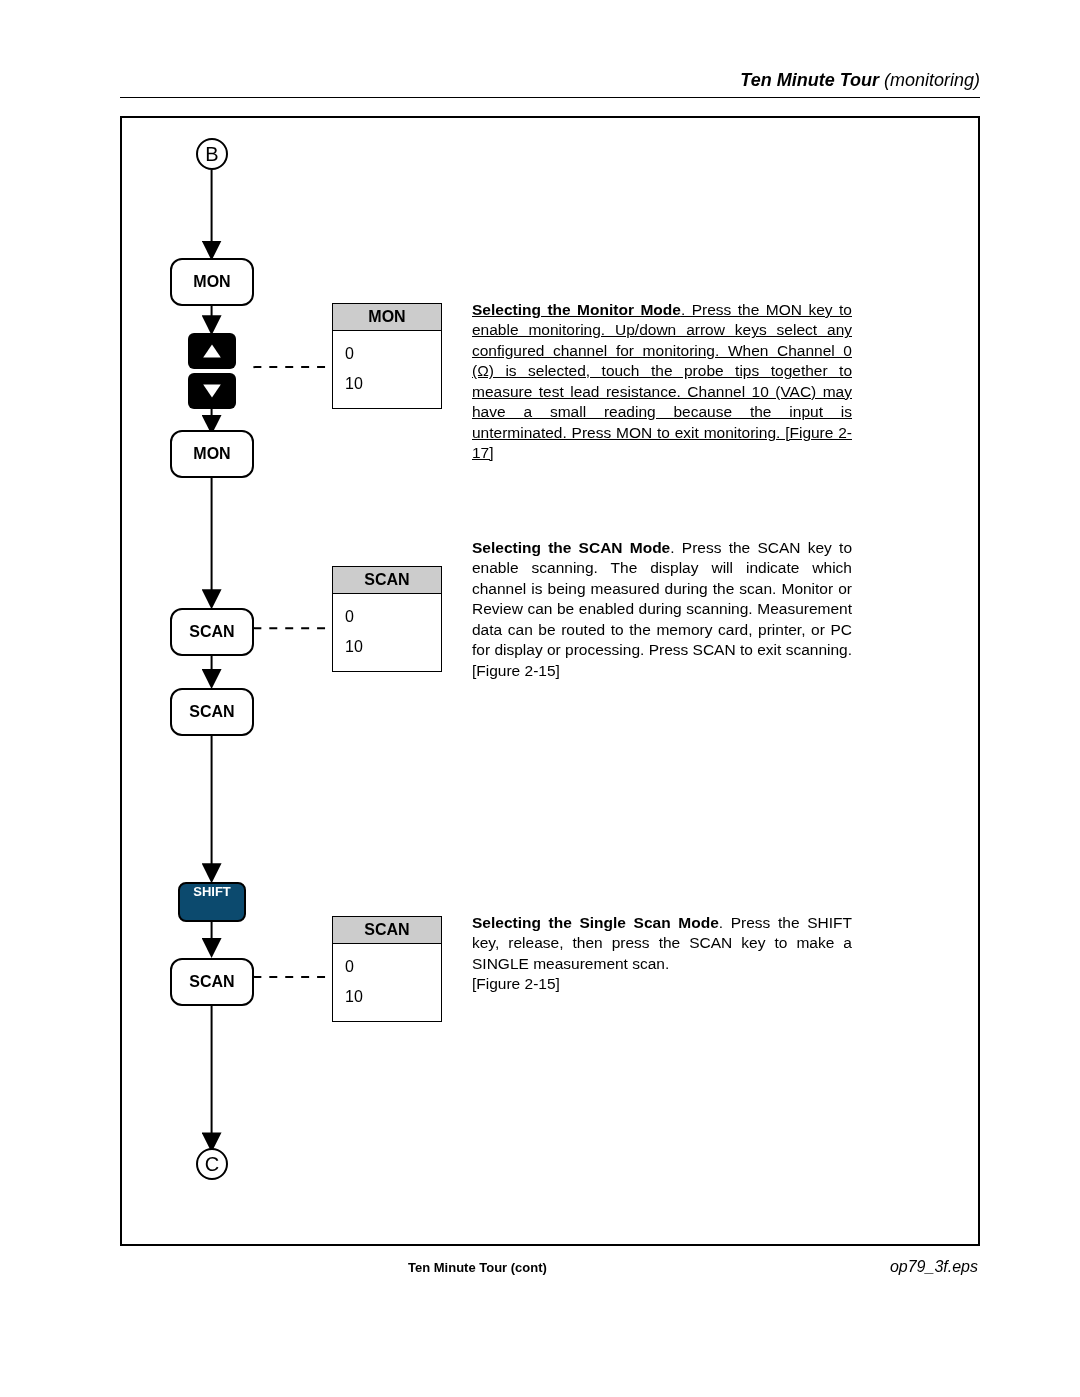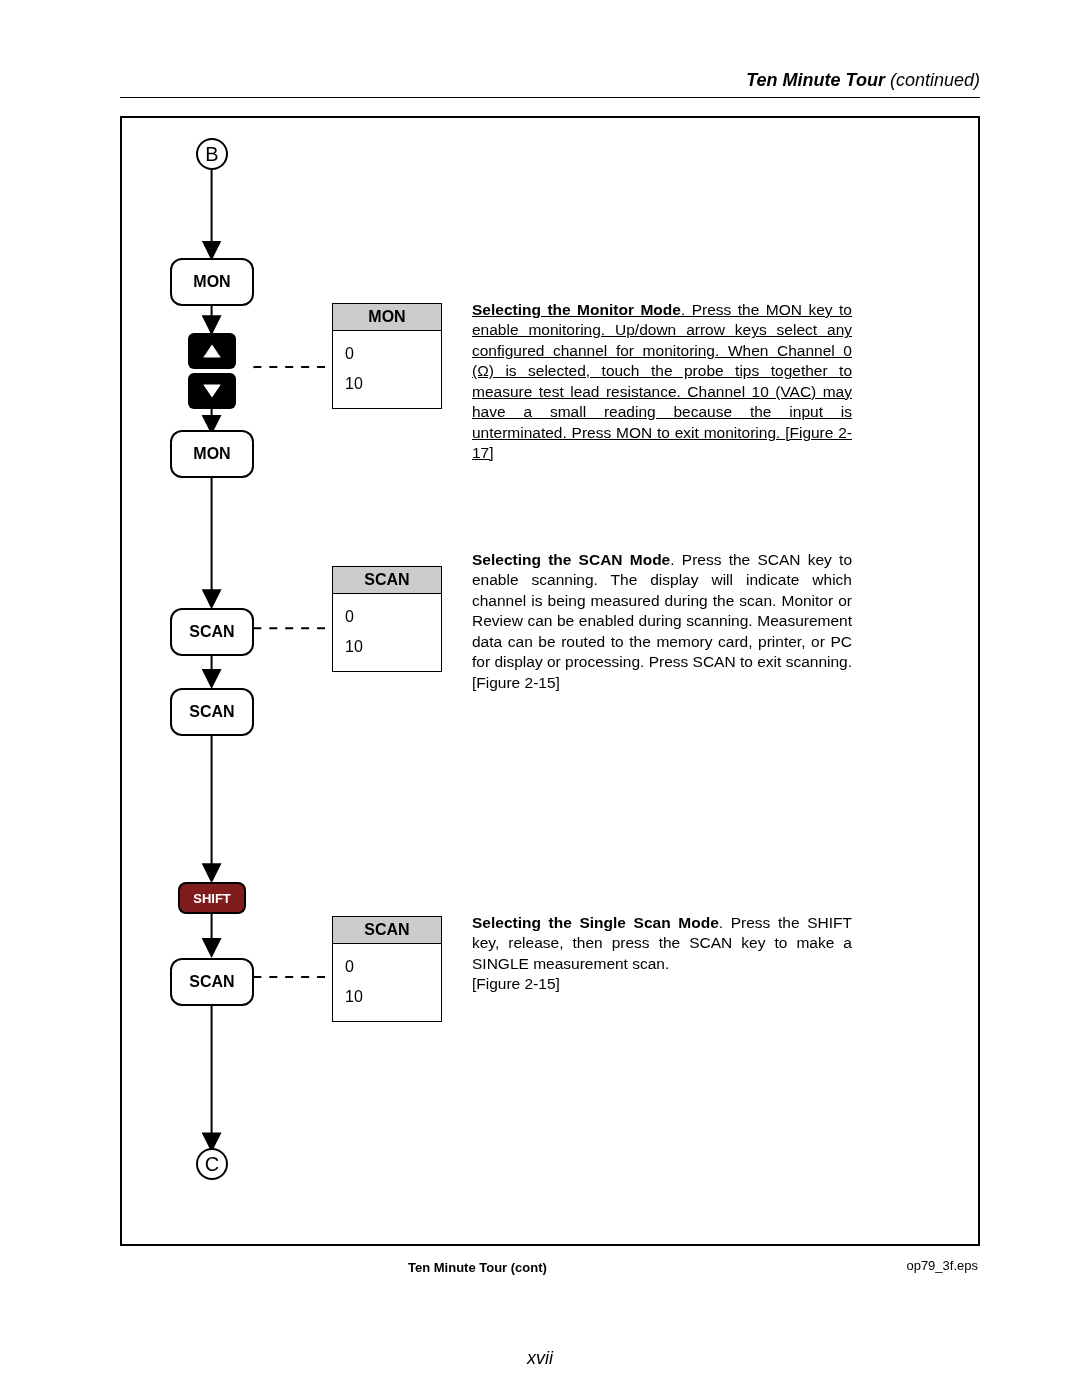--- a/index.html
+++ b/index.html
@@ -27,55 +27,55 @@
   width: 84px; height: 48px; background: #fff;
   display: flex; align-items: center; justify-content: center;
   font-weight: bold; font-size: 16px;
 }
 .arrow-btn {
   position: absolute; width: 48px; height: 36px; background: #000;
   border-radius: 6px; display:flex; align-items:center; justify-content:center;
 }
 .arrow-btn svg { width: 22px; height: 18px; }
 .shift-btn {
-  position: absolute; width: 68px; height: 32px; background:#7f1d1d; color:#fff;
+  position: absolute; width: 68px; height: 40px; background:#0c4a6e; color:#fff;
   border: 2.5px solid #000; border-radius: 8px;
-  display:flex; align-items:center; justify-content:center;
+  display:flex; align-items:flex-start; justify-content:center;
   font-weight: bold; font-size: 13px;
 }
 .channel-box {
   position: absolute; border: 1.5px solid #000; width: 110px;
   background:#fff;
 }
 .channel-box .hdr {
   background:#ccc; border-bottom: 1.5px solid #000; font-weight: bold;
   font-size: 16px; text-align:center; padding: 4px 0;
 }
 .channel-box .body { padding: 8px 12px; font-size: 16px; line-height: 1.9; }
 .desc {
   position: absolute; width: 380px; font-size: 15.5px;
   text-align: justify; line-height: 1.32;
 }
 .desc .bold { font-weight: bold; }
 .caption { position: absolute; font-weight: bold; font-size: 13px; }
-.eps-label { position: absolute; font-size: 13px; }
+.eps-label { position: absolute; font-size: 16px; font-style: italic; }
 .conn-circle {
   position: absolute; width: 32px; height: 32px; border:2px solid #000;
   border-radius: 50%; display:flex; align-items:center; justify-content:center;
   font-size: 20px; background:#fff;
 }
 .pagenum { position:absolute; bottom: 28px; left:0; width:100%; text-align:center; font-style: italic; font-size: 18px; }
 </style>
 </head>
 <body>
 
 <div class="page">
 
   <div class="header">
-    <span class="title-bold">Ten Minute Tour</span><span class="title-cont"> (continued)</span>
+    <span class="title-bold">Ten Minute Tour</span><span class="title-cont"> (monitoring)</span>
   </div>
   <hr class="hr">
 
   <div class="frame">
 
     <svg class="svg-area" viewBox="0 0 860 1130" preserveAspectRatio="none">
       <defs>
         <marker id="ah" markerWidth="10" markerHeight="10" refX="6" refY="5" orient="auto">
           <path d="M0,0 L10,5 L0,10 z" fill="#000"></path>
         </marker>
@@ -139,21 +139,21 @@
       </div>
 
     <div class="channel-box" style="left:210px; top:448px;">
       <div class="hdr">SCAN</div>
       <div class="body">
         <div>0</div>
         <div>10</div>
       </div>
     </div>
 
-    <div class="desc" style="left:350px; top:432px;">
+    <div class="desc" style="left:350px; top:420px;">
       <span class="bold">Selecting the SCAN Mode</span><span>.  Press the SCAN key to enable scanning.  The display will indicate which channel is being measured during the scan.  Monitor or Review can be enabled during scanning.  Measurement data can be routed to the memory card, printer, or PC for display or processing.  Press SCAN to exit scanning. [Figure 2-15]</span>
     </div>
 
     <div class="shift-btn" style="left:56px; top:764px;">
         <span>SHIFT</span>
       </div>
     <div class="key-btn" style="left:48px; top:840px;">
         <span>SCAN</span>
       </div>
 
@@ -168,14 +168,13 @@
     <div class="desc" style="left:350px; top:795px; text-align:justify;">
       <span class="bold">Selecting the Single Scan Mode</span><span>.  Press the SHIFT key, release, then press the SCAN key to make a SINGLE measurement scan.</span><br>
       <span>[Figure 2-15]</span>
     </div>
 
   </div>
 
   <div class="caption" style="left:408px; top:1260px;">Ten Minute Tour (cont)</div>
   <div class="eps-label" style="right:102px; top:1258px;">op79_3f.eps</div>
 
-  <div class="pagenum">xvii</div>
 </div>
 
 </body></html>

